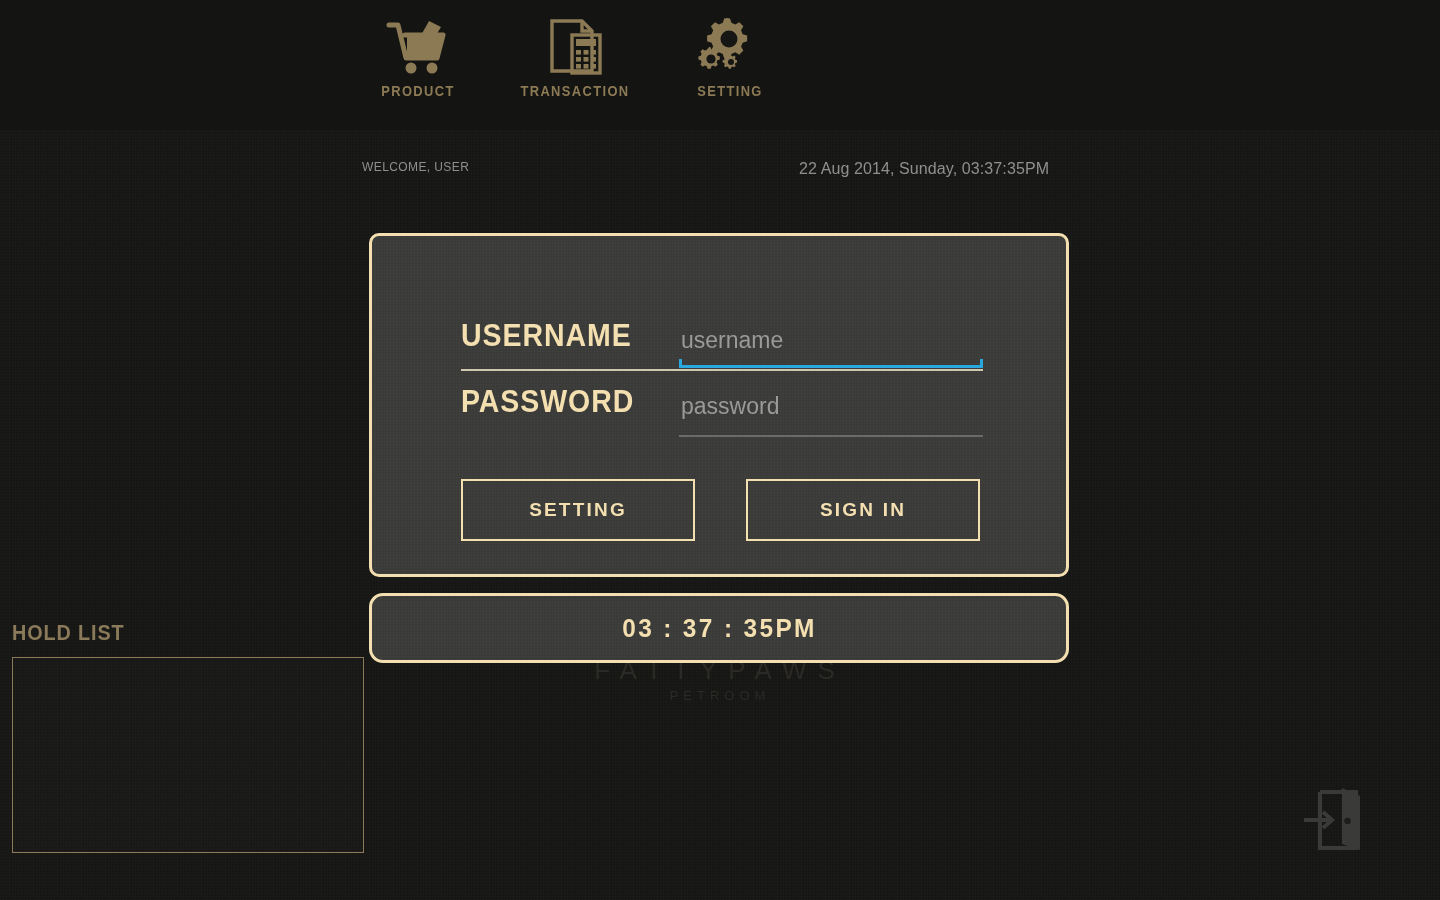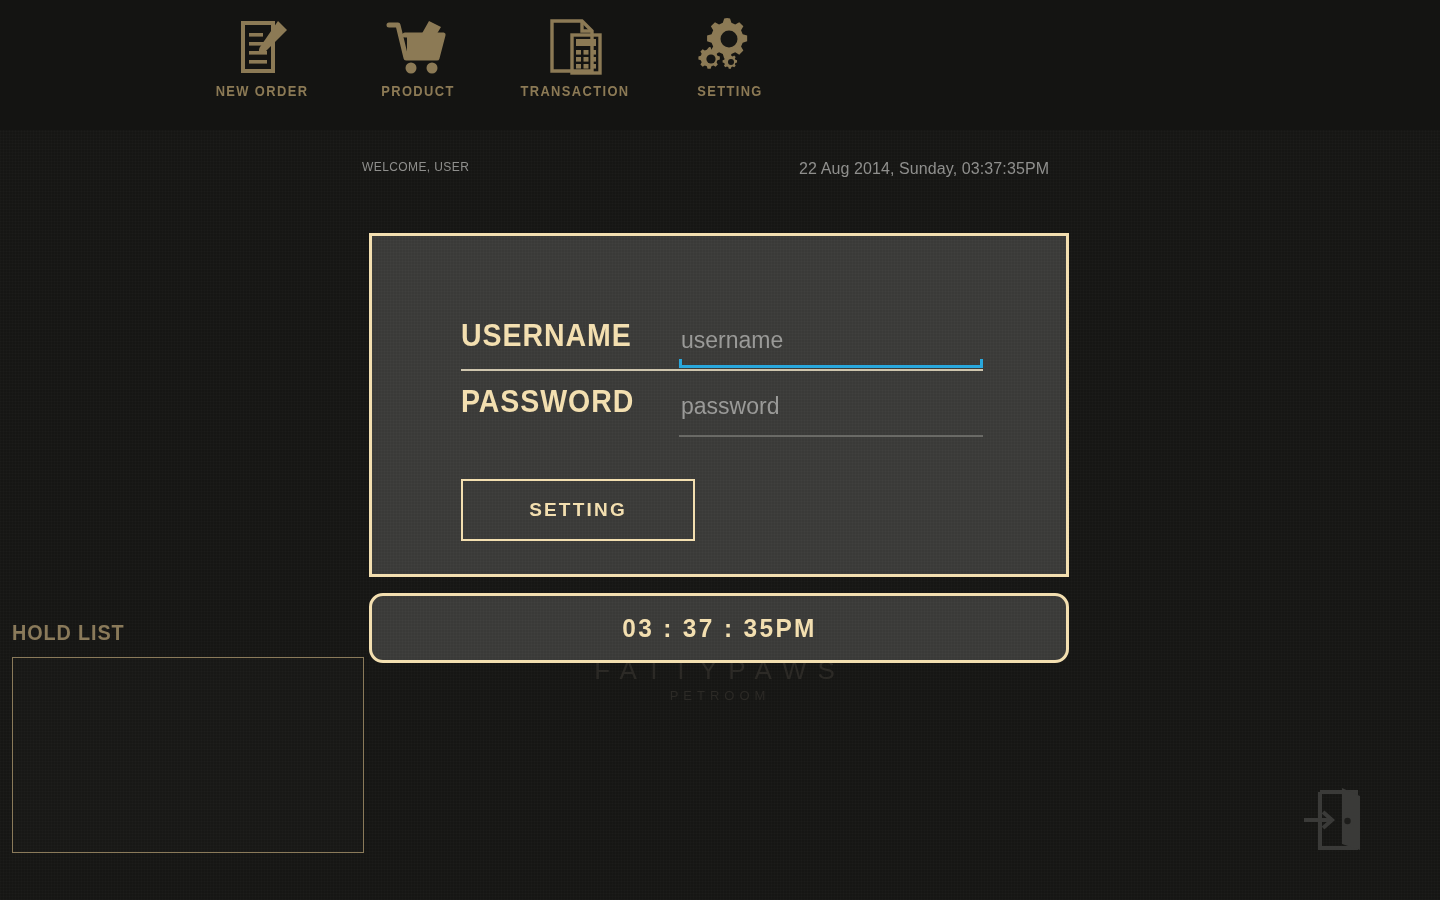--- a/index.html
+++ b/index.html
@@ -140,21 +140,21 @@
     border: 3px solid #f3dfb0;
     background:
       repeating-linear-gradient(0deg, rgba(255,255,255,0.017) 0px, rgba(255,255,255,0.017) 1px, rgba(0,0,0,0) 1px, rgba(0,0,0,0) 3px),
       repeating-linear-gradient(90deg, rgba(255,255,255,0.014) 0px, rgba(255,255,255,0.014) 1px, rgba(0,0,0,0) 1px, rgba(0,0,0,0) 3px),
       #3a3a38;
   }
 
   
   #login-dialog {
     left: 369px; top: 233px;
-    width: 700px; height: 344px;
+    width: 700px; height: 344px; border-radius: 10px;
   }
   .field-row {
     position: absolute;
     left: 0;
     width: 700px;
     height: 62px;
   }
   #row-username { top: 82px; }
   #row-password { top: 148px; }
 
@@ -246,38 +246,20 @@
   }
 </style>
 </head>
 <body>
 
 <div id="app">
 
   <div id="topnav">
 
 
-    <div class="nav-item" style="left:187px">
-      <div class="nav-icon">
-        <svg width="62" height="66" viewBox="0 0 62 66">
-          <g fill="none" stroke="#8c7a55" stroke-width="4">
-            <path d="M12 10 H42 V58 H12 Z"></path>
-          </g>
-          <g fill="#8c7a55">
-            <rect x="18" y="20" width="14" height="3.6"></rect>
-            <rect x="18" y="29" width="18" height="3.6"></rect>
-            <rect x="18" y="38" width="18" height="3.6"></rect>
-            <rect x="18" y="47" width="18" height="3.6"></rect>
-            <path d="M47 8 L56 17 L34 39 L27 41 L29 34 Z"></path>
-            <path d="M29 34 L27 41 L34 39 Z"></path>
-          </g>
-        </svg>
-      </div>
-      <div class="nav-label">NEW ORDER</div>
-    </div>
 
     <div class="nav-item" style="left:343px">
       <div class="nav-icon">
         <svg width="66" height="66" viewBox="0 0 66 66">
           <g fill="#8c7a55">
             <path d="M4 12 H13 L21 45 H52 L58 22 H20" fill="none" stroke="#8c7a55" stroke-width="5" stroke-linejoin="round" stroke-linecap="round"></path>
             <rect x="22" y="24" width="33" height="20"></rect>
             <path d="M35 24 L44 8 L56 14 L50 24 Z"></path>
             <circle cx="26" cy="55" r="5.5"></circle>
             <circle cx="47" cy="55" r="5.5"></circle>
@@ -356,20 +338,21 @@
       <div class="underline-focus"></div>
     </div>
 
     <div class="field-row" id="row-password">
       <div class="field-label">PASSWORD</div>
       <input class="field-input" type="text" id="input-password" placeholder="password" style="">
       <div class="underline-base" id="ul-password-base"></div>
     </div>
 
     <button class="dlg-button" id="btn-cancel">SETTING</button>
+    <button class="dlg-button" id="btn-signin">SIGN IN</button>
 
   </div>
 
   <div id="clock-panel" class="panel">
     <div id="clock-text">03 : 37 : 35PM</div>
   </div>
 
   <div id="exit-button">
     <svg width="70" height="72" viewBox="0 0 70 72">
       <path d="M18 8 H54 V64 H18 V46" fill="none" stroke="#3a3a38" stroke-width="4"></path>

